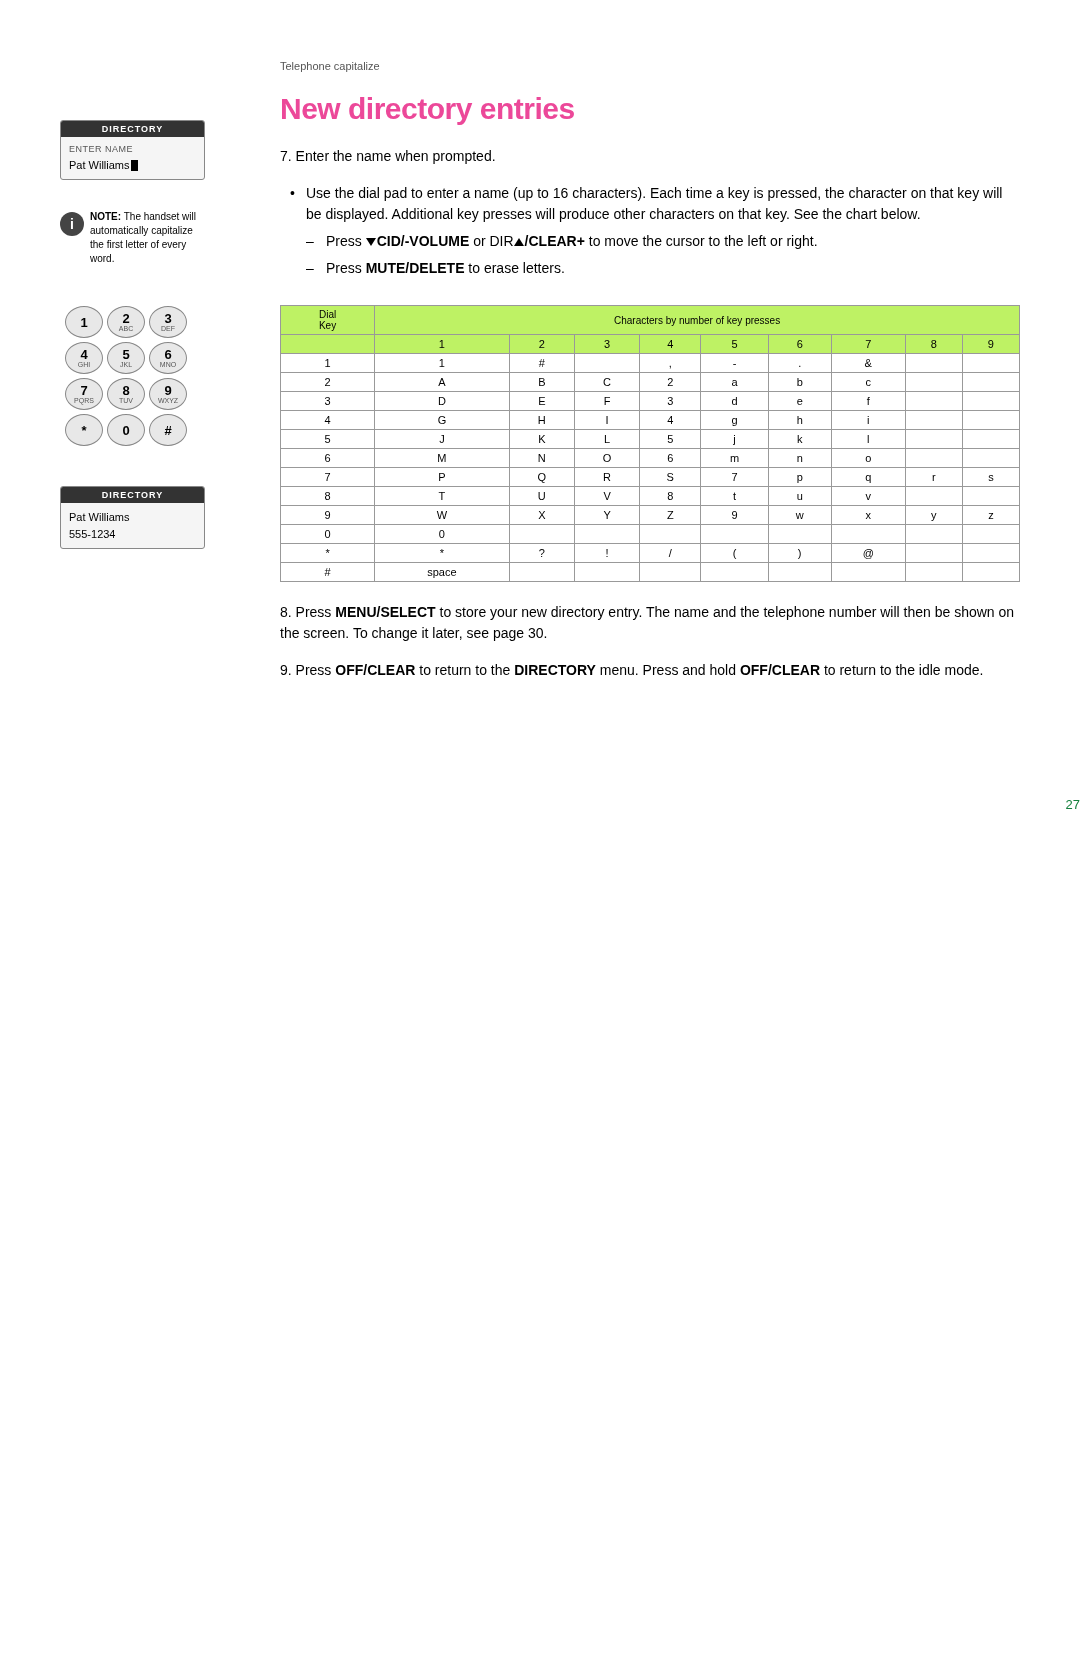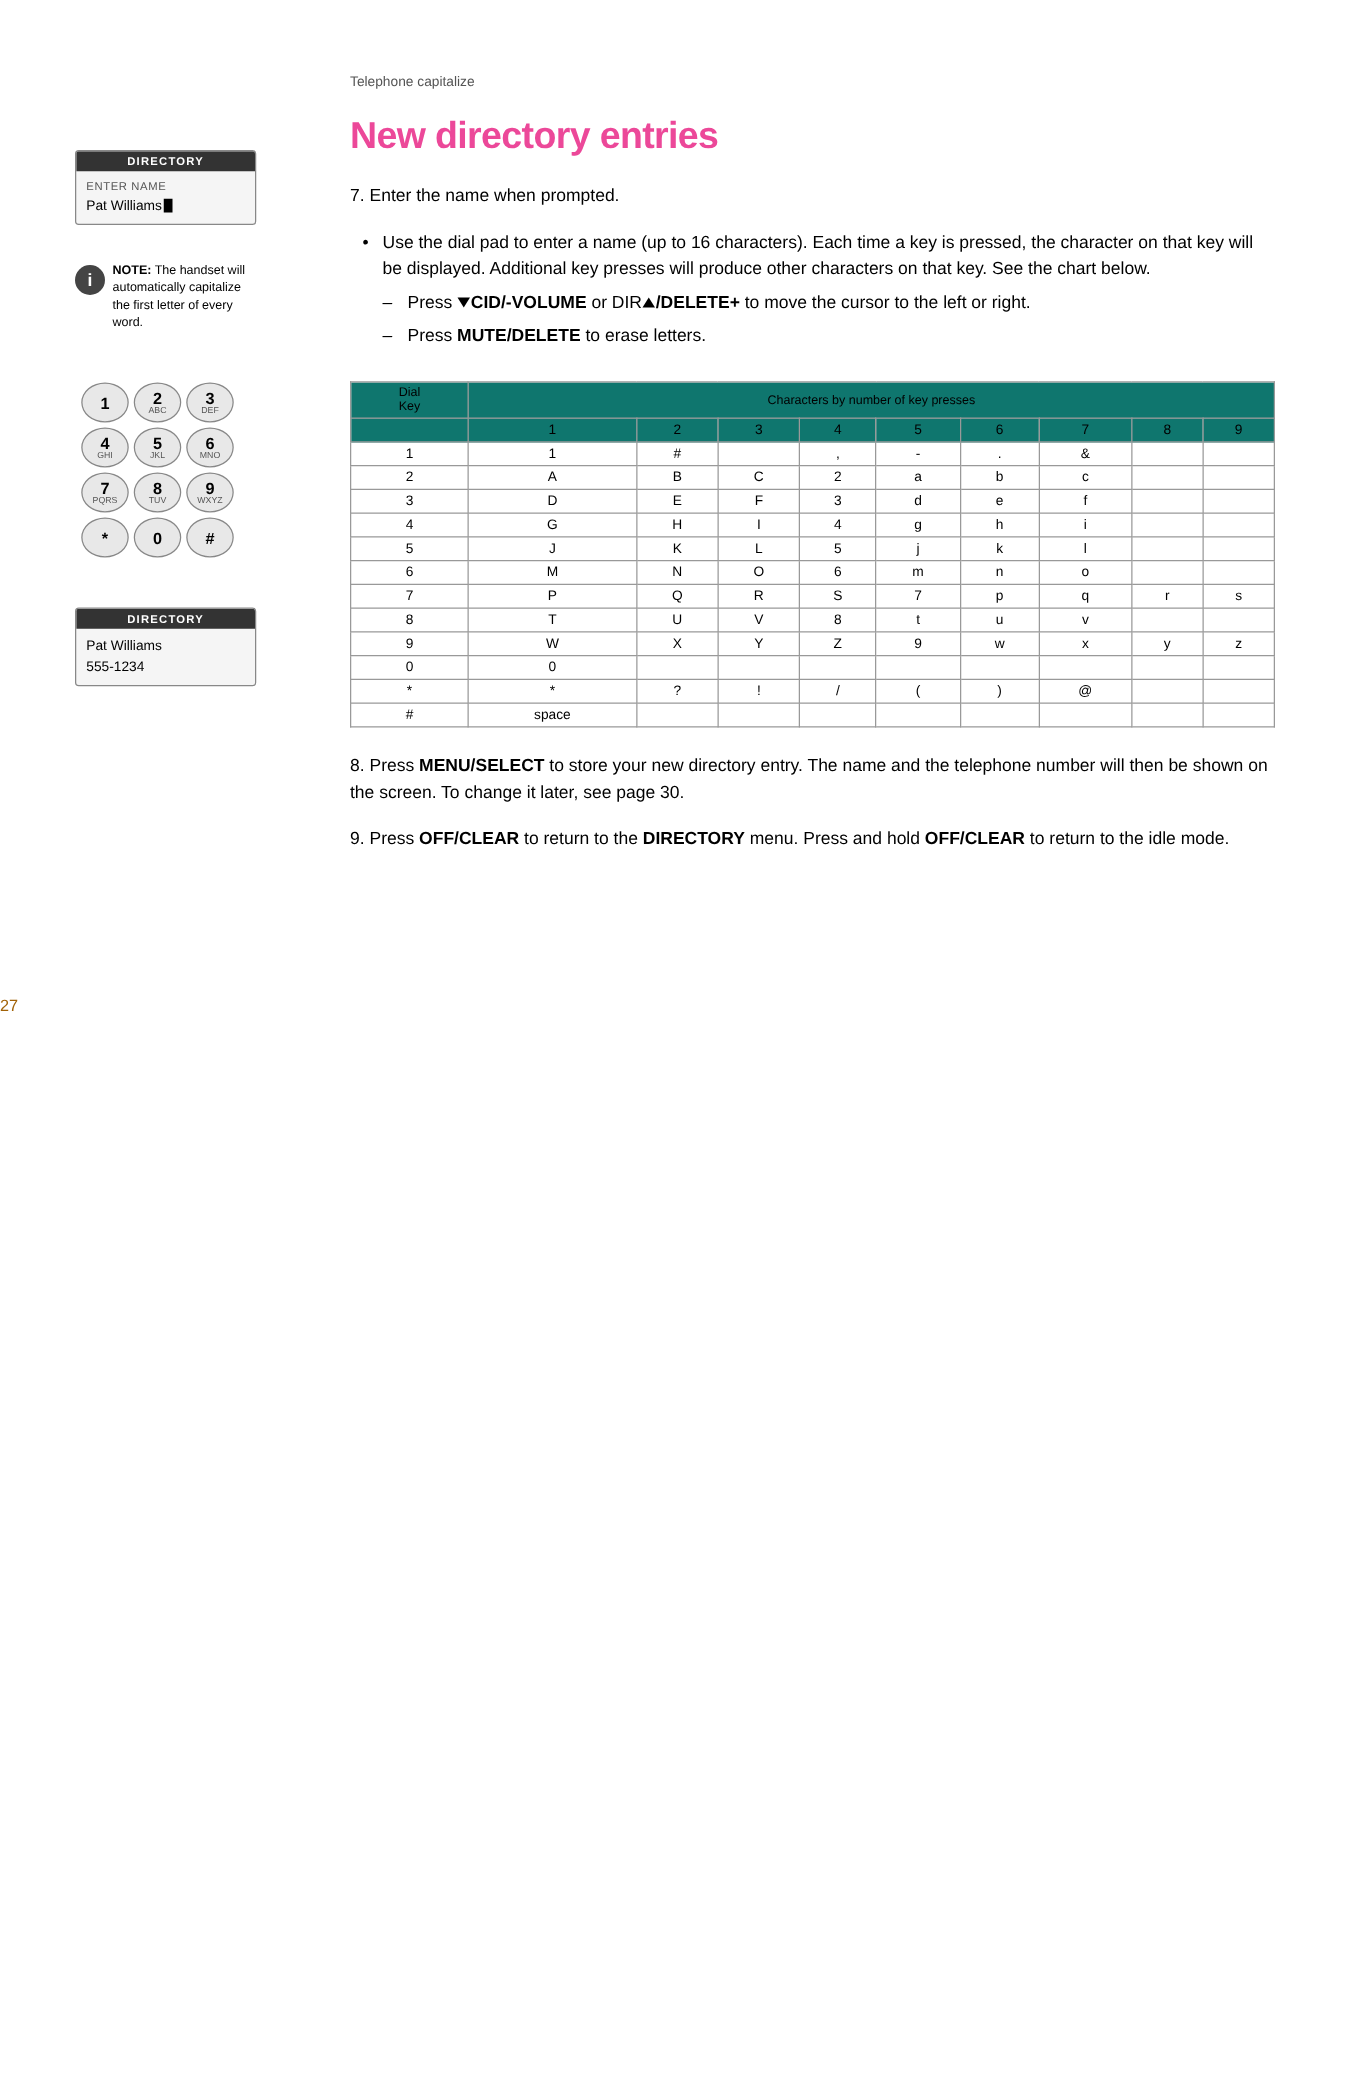--- a/index.html
+++ b/index.html
@@ -229,38 +229,38 @@
       font-size: 11px;
     }
 
     .char-table th, .char-table td {
       border: 1px solid #999;
       padding: 3px 5px;
       text-align: center;
     }
 
     .char-table th {
-      background: #0f766e;
+      background: #bef264;
       font-weight: normal;
     }
 
     .table-header-row th {
       font-size: 10px;
     }
 
     .col-header-row th {
       font-size: 11px;
     }
 
     
     .page-number {
-      text-align: left;
+      text-align: right;
       font-size: 13px;
       margin-top: 40px;
-      color: #a16207;
+      color: #15803d;
     }
 
     
     .tri-down {
       display: inline-block;
       width: 0;
       height: 0;
       border-left: 5px solid transparent;
       border-right: 5px solid transparent;
       border-top: 8px solid #000;
@@ -371,21 +371,21 @@
     <p class="step-item">
       <span>7.</span>
       <span>Enter the name when prompted.</span>
     </p>
 
     <ul class="bullet-list">
       <li class="bullet-item">
         <span>Use the dial pad to enter a name (up to 16 characters). Each time a key is pressed, the character on that key will be displayed. Additional key presses will produce other characters on that key. See the chart below.</span>
 
         <div class="sub-bullet">
-          Press <span class="tri-down"></span><strong>CID/-VOLUME</strong> or DIR<span class="tri-up"></span><strong>/DELETE+</strong> to move the cursor to the left or right.
+          Press <span class="tri-down"></span><strong>CID/-VOLUME</strong> or DIR<span class="tri-up"></span><strong>/CLEAR+</strong> to move the cursor to the left or right.
         </div>
         <div class="sub-bullet">
           Press <strong>MUTE/DELETE</strong> to erase letters.
         </div>
       </li>
     </ul>
 
     <table class="char-table">
       <thead>
         <tr class="table-header-row">

